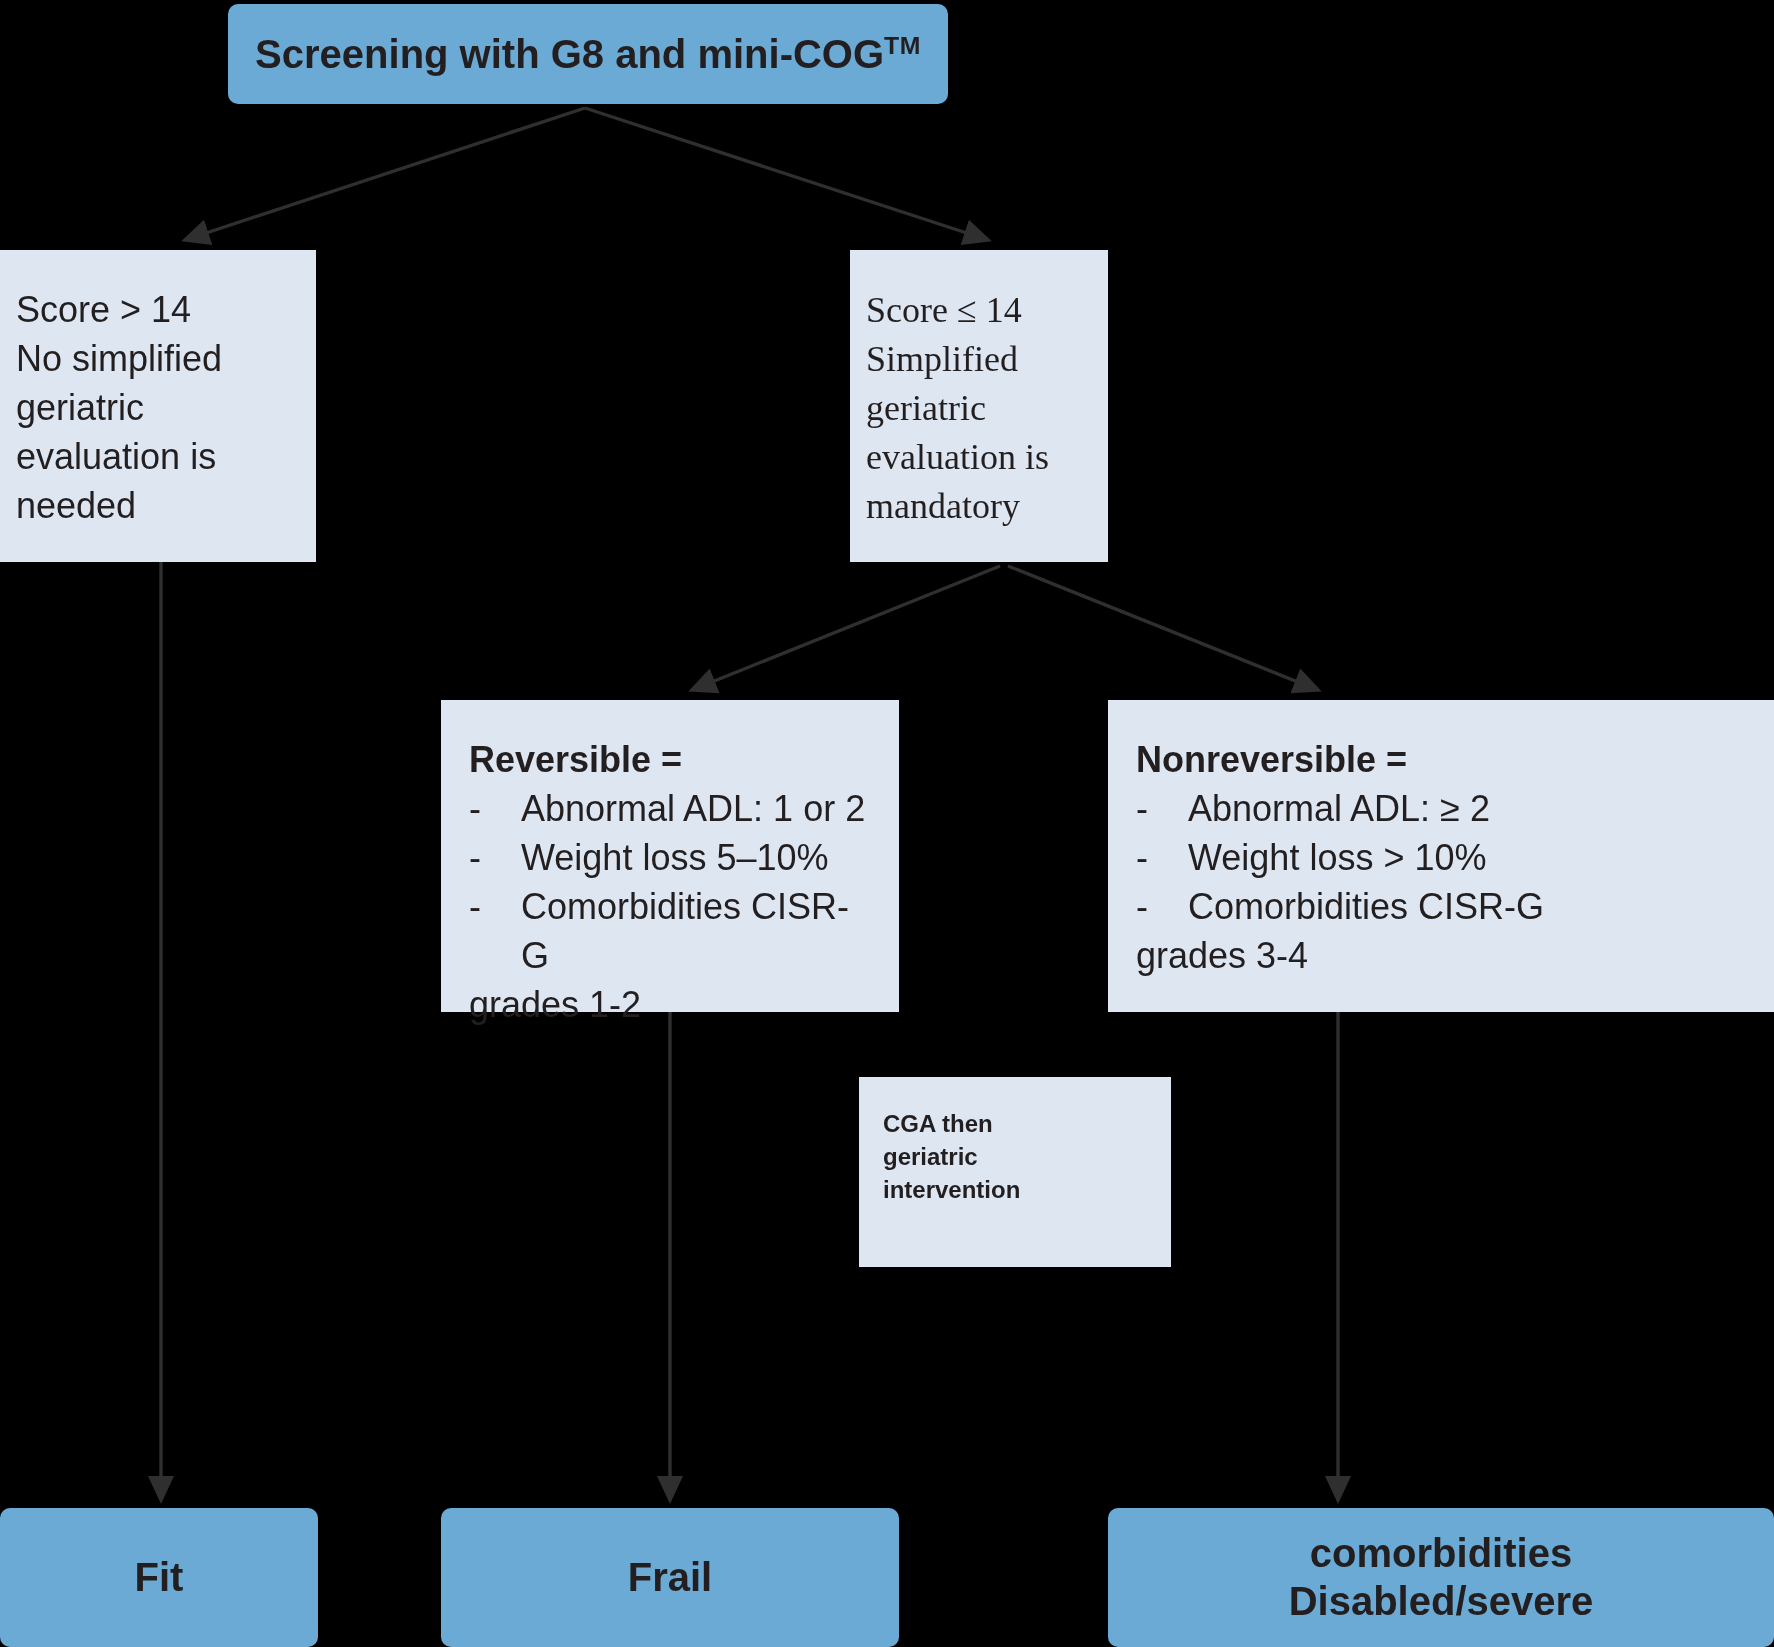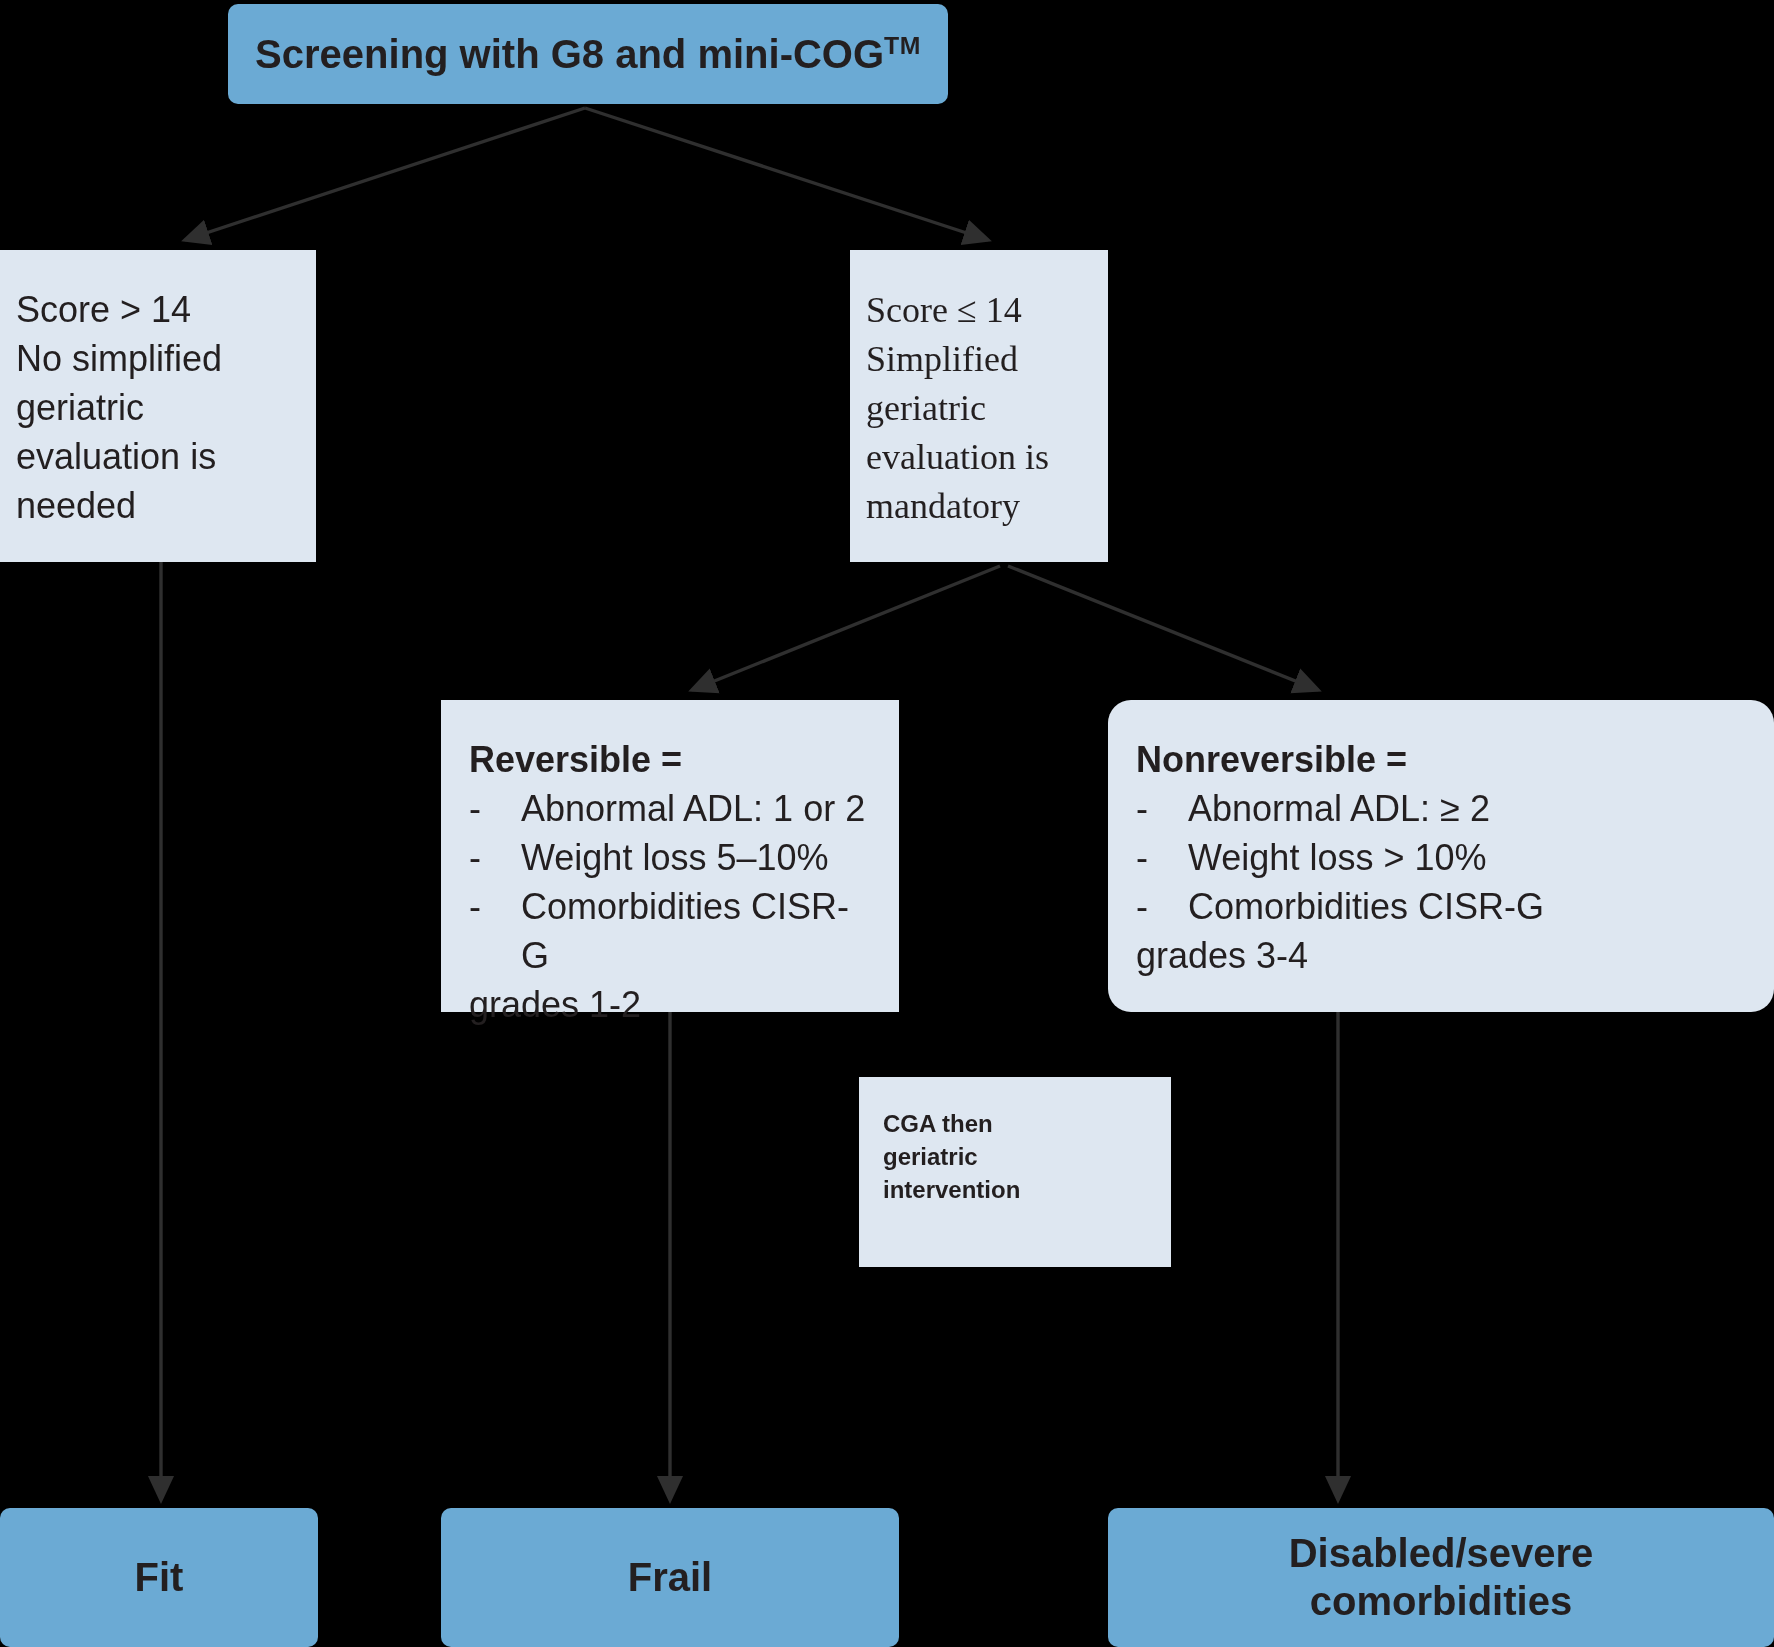--- a/index.html
+++ b/index.html
@@ -154,21 +154,21 @@
         <span class="bullet-body">Weight loss 5–10%</span>
       </div>
       <div class="bullet-row">
         <span class="bullet-dash">-</span>
         <span class="bullet-body">Comorbidities CISR-G</span>
       </div>
       <div class="cont-line">grades 1-2</div>
     </div>
   </div>
 
-  <div class="node node-light" style="left:1108px; top:700px; width:666px; height:312px;border-radius:23px;">
+  <div class="node node-light" style="left:1108px; top:700px; width:666px; height:312px;">
     <div class="body-text" style="padding-left:28px;">
       <div class="head-line">Nonreversible =</div>
       <div class="bullet-row">
         <span class="bullet-dash">-</span>
         <span class="bullet-body">Abnormal ADL: ≥ 2</span>
       </div>
       <div class="bullet-row">
         <span class="bullet-dash">-</span>
         <span class="bullet-body">Weight loss &gt; 10%</span>
       </div>
@@ -191,18 +191,18 @@
   <div class="node node-blue center-text" style="left:0px; top:1508px; width:318px; height:139px;">
     <div class="leaf-text">Fit</div>
   </div>
 
   <div class="node node-blue center-text" style="left:441px; top:1508px; width:458px; height:139px;">
     <div class="leaf-text">Frail</div>
   </div>
 
   <div class="node node-blue center-text" style="left:1108px; top:1508px; width:666px; height:139px;">
     <div class="leaf-text">
+      <div>comorbidities</div>
       <div>Disabled/severe</div>
-      <div>comorbidities</div>
     </div>
   </div>
 
 </div>
 
 </body></html>

